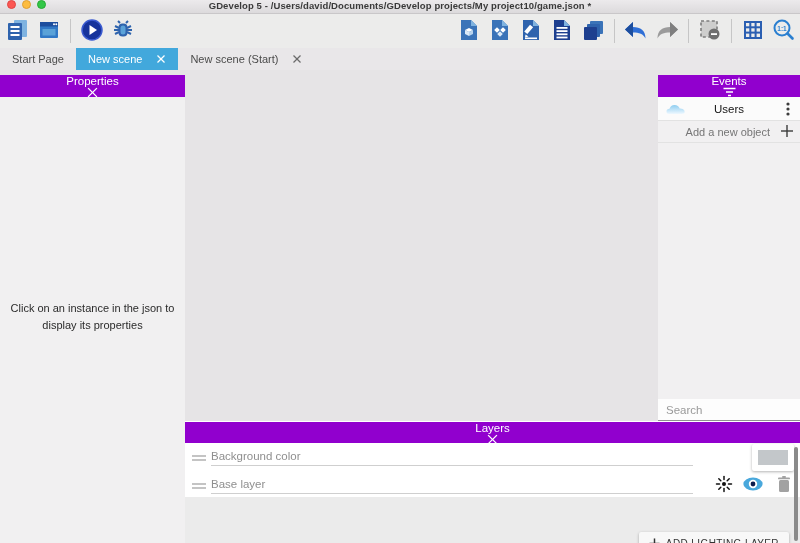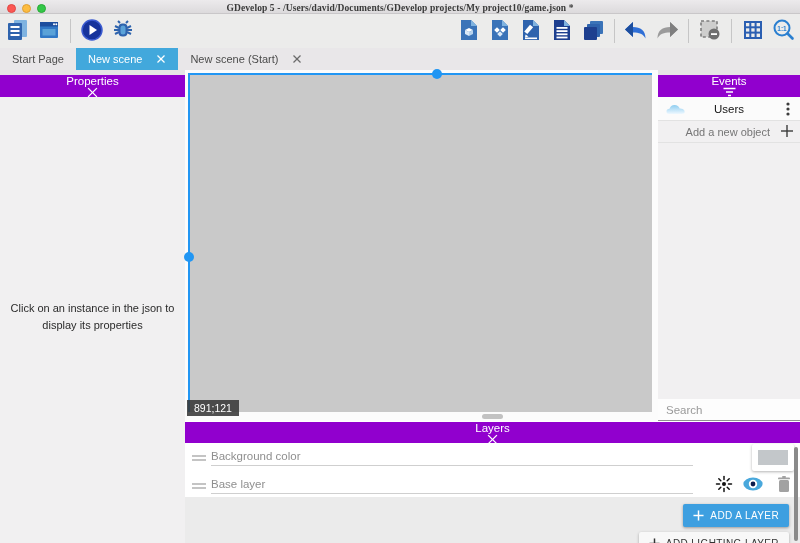--- a/index.html
+++ b/index.html
@@ -3,21 +3,21 @@
 <meta charset="utf-8">
 <style>
   * { margin:0; padding:0; box-sizing:border-box; }
   html,body { width:800px; height:543px; overflow:hidden; }
   body { font-family:"Liberation Sans", sans-serif; font-size:11px; -webkit-font-smoothing:antialiased; }
   .app { position:relative; width:800px; height:543px; background:#e6e4e6; overflow:hidden; }
 
   
   .titlebar { position:absolute; left:0; top:0; width:800px; height:14px;
     background:linear-gradient(#eceaec,#dcdadc); border-bottom:1px solid #c9c7c9;
-    display:flex; align-items:flex-end;font-family:Liberation Serif, serif; }
+    display:flex; align-items:flex-start; }
   .traffic { display:flex; gap:6px; margin-left:7px; }
   .light { width:9px; height:9px; border-radius:50%; }
   .light.red { background:#fc5753; border:0.5px solid #df4744; }
   .light.yellow { background:#fdbc40; border:0.5px solid #de9f34; }
   .light.green { background:#33c748; border:0.5px solid #27aa35; }
   .titlebar .title { position:absolute; left:0; right:0; text-align:center;
     font-size:9.5px; color:#3a3a3a; font-weight:700; letter-spacing:0.1px; }
 
   
   .toolbar { position:absolute; left:0; top:14px; width:800px; height:34px;
@@ -322,32 +322,20 @@
             <g stroke="#fff" stroke-width="1.2">
               <line x1="1" y1="1" x2="9" y2="9"></line>
               <line x1="9" y1="1" x2="1" y2="9"></line>
             </g>
           </svg>
       </span>
     </div>
     <div class="prop-message">Click on an instance in the json to display its properties</div>
   </div>
 
-  <div class="canvas-wrap">
-    <div class="scene">
-      <div class="sel-line-top"></div>
-      <div class="sel-line-left"></div>
-      <div class="sel-dot top"></div>
-      <div class="sel-dot left"></div>
-    </div>
-    <div class="hscrollbar">
-      <div class="hscroll-thumb"></div>
-    </div>
-    <div class="coords-badge">891;121</div>
-  </div>
 
   <div class="objects">
     <div class="panel-header">
       <span>Events</span>
       <span class="spacer"></span>
       <span class="hdr-btn">
         <svg width="13" height="10" viewBox="0 0 13 10">
             <g stroke="#fff" stroke-width="1.5">
               <line x1="0.5" y1="1.5" x2="12.5" y2="1.5"></line>
               <line x1="3" y1="5" x2="10" y2="5"></line>
@@ -467,29 +455,20 @@
         <span class="row-icon icon-trash">
           <svg width="16" height="18" viewBox="0 0 16 18">
             <rect x="3" y="5" width="10" height="12" rx="1.5" fill="#a2a2a2"></rect>
             <rect x="2" y="2.5" width="12" height="1.8" rx="0.9" fill="#a2a2a2"></rect>
             <rect x="6" y="1" width="4" height="2" rx="1" fill="#a2a2a2"></rect>
           </svg>
         </span>
       </div>
     </div>
     <div class="layers-footer">
-      <div class="btn-add-layer">
-        <svg width="11" height="11" viewBox="0 0 12 12">
-            <g stroke="#fff" stroke-width="1.6">
-              <line x1="6" y1="0.5" x2="6" y2="11.5"></line>
-              <line x1="0.5" y1="6" x2="11.5" y2="6"></line>
-            </g>
-          </svg>
-        <span>ADD A LAYER</span>
-      </div>
       <div class="btn-add-lighting">
         <svg width="11" height="11" viewBox="0 0 12 12">
             <g stroke="#333" stroke-width="1.6">
               <line x1="6" y1="0.5" x2="6" y2="11.5"></line>
               <line x1="0.5" y1="6" x2="11.5" y2="6"></line>
             </g>
           </svg>
         <span>ADD LIGHTING LAYER</span>
       </div>
     </div>

